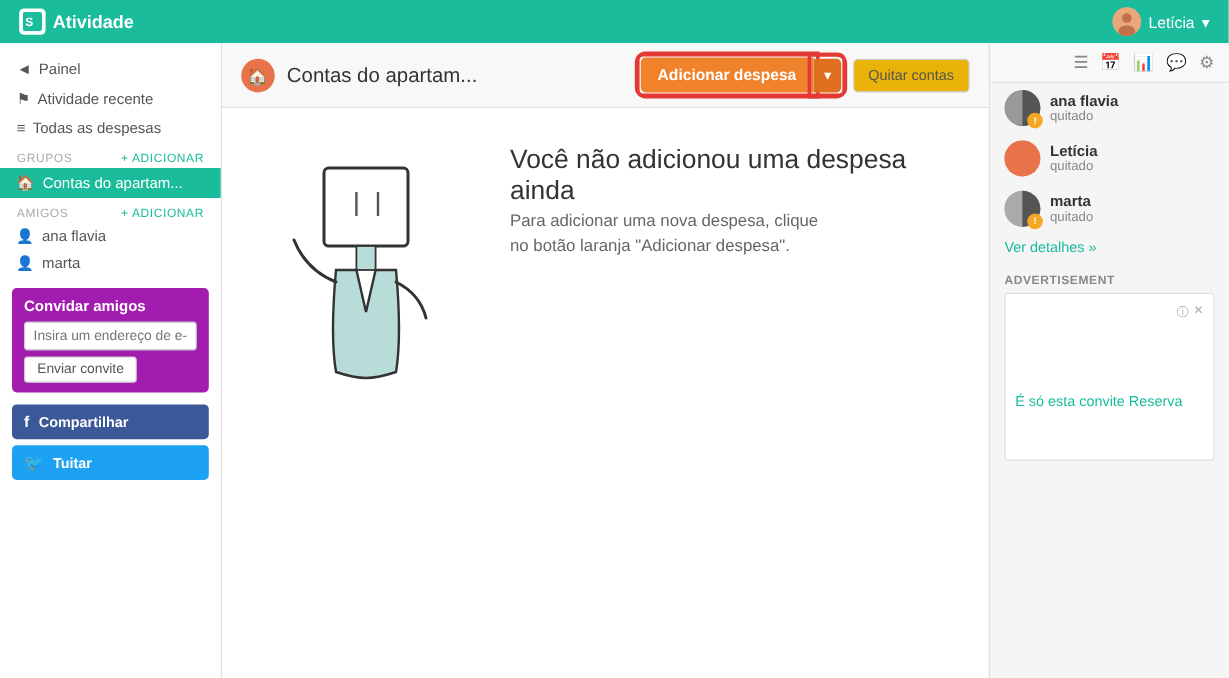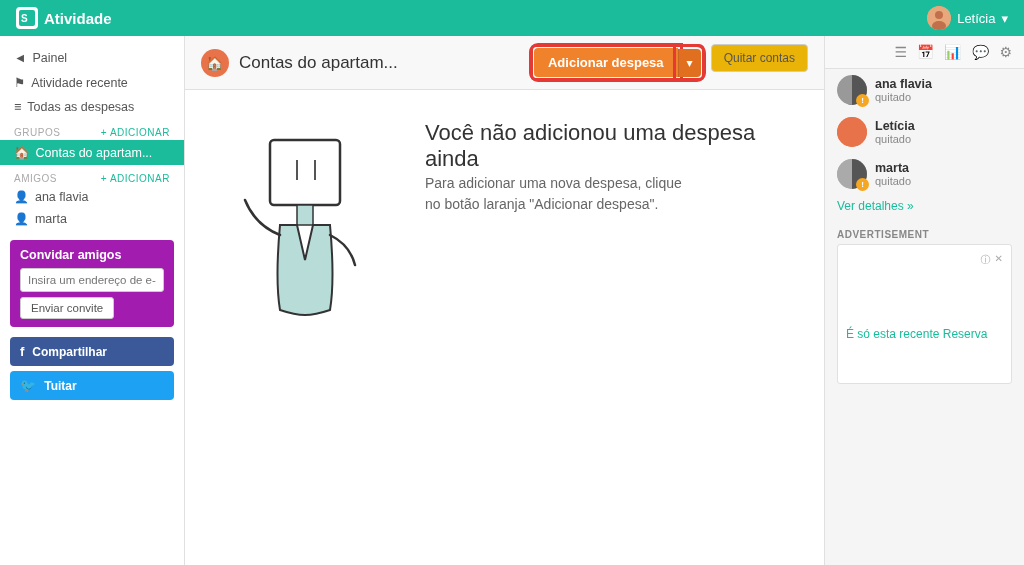--- a/index.html
+++ b/index.html
@@ -155,21 +155,21 @@
       display: flex; align-items: center; justify-content: center;
       font-size: 14px;
     }
     .main-header-title {
       font-size: 17px;
       color: #333;
       font-weight: normal;
       flex: 1;
     }
     .header-actions {
-      display: flex; align-items: flex-start; gap: 6px;
+      display: flex; align-items: center; gap: 6px;
     }
     .btn-add-expense {
       background: #f0822b;
       color: white;
       border: none;
       border-radius: 4px 0 0 4px;
       padding: 7px 14px;
       font-size: 13px;
       font-weight: bold;
       cursor: pointer;
@@ -501,16 +501,16 @@
     </div>
 
     <div class="ver-detalhes">Ver detalhes »</div>
 
     <div class="ad-section-title">ADVERTISEMENT</div>
     <div class="ad-box">
       <div class="ad-box-header">
         <span>ⓘ</span>
         <span>✕</span>
       </div>
-      <div class="ad-content">É só esta recente Reserva</div>
+      <div class="ad-content">É só esta convite Reserva</div>
     </div>
   </aside>
 </div>
 
 </body></html>

